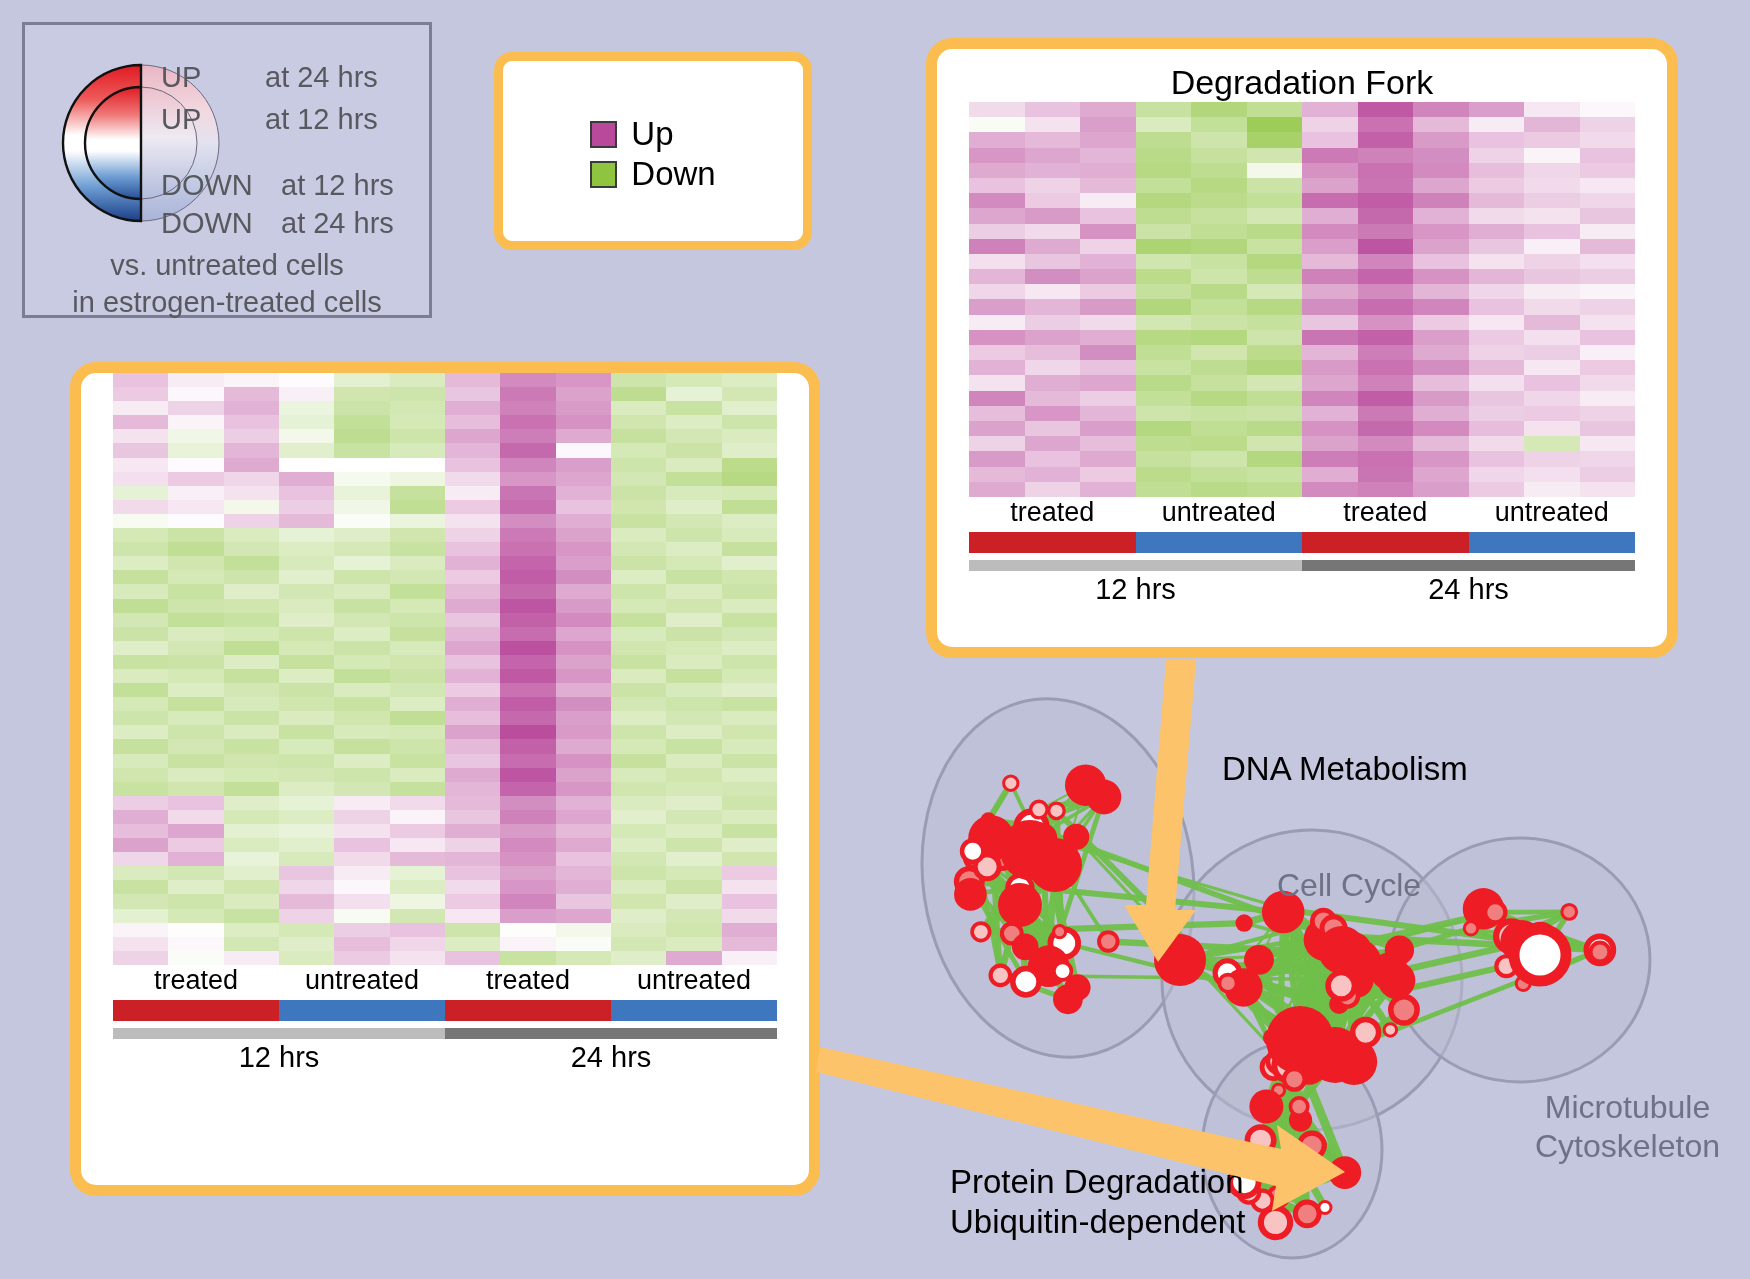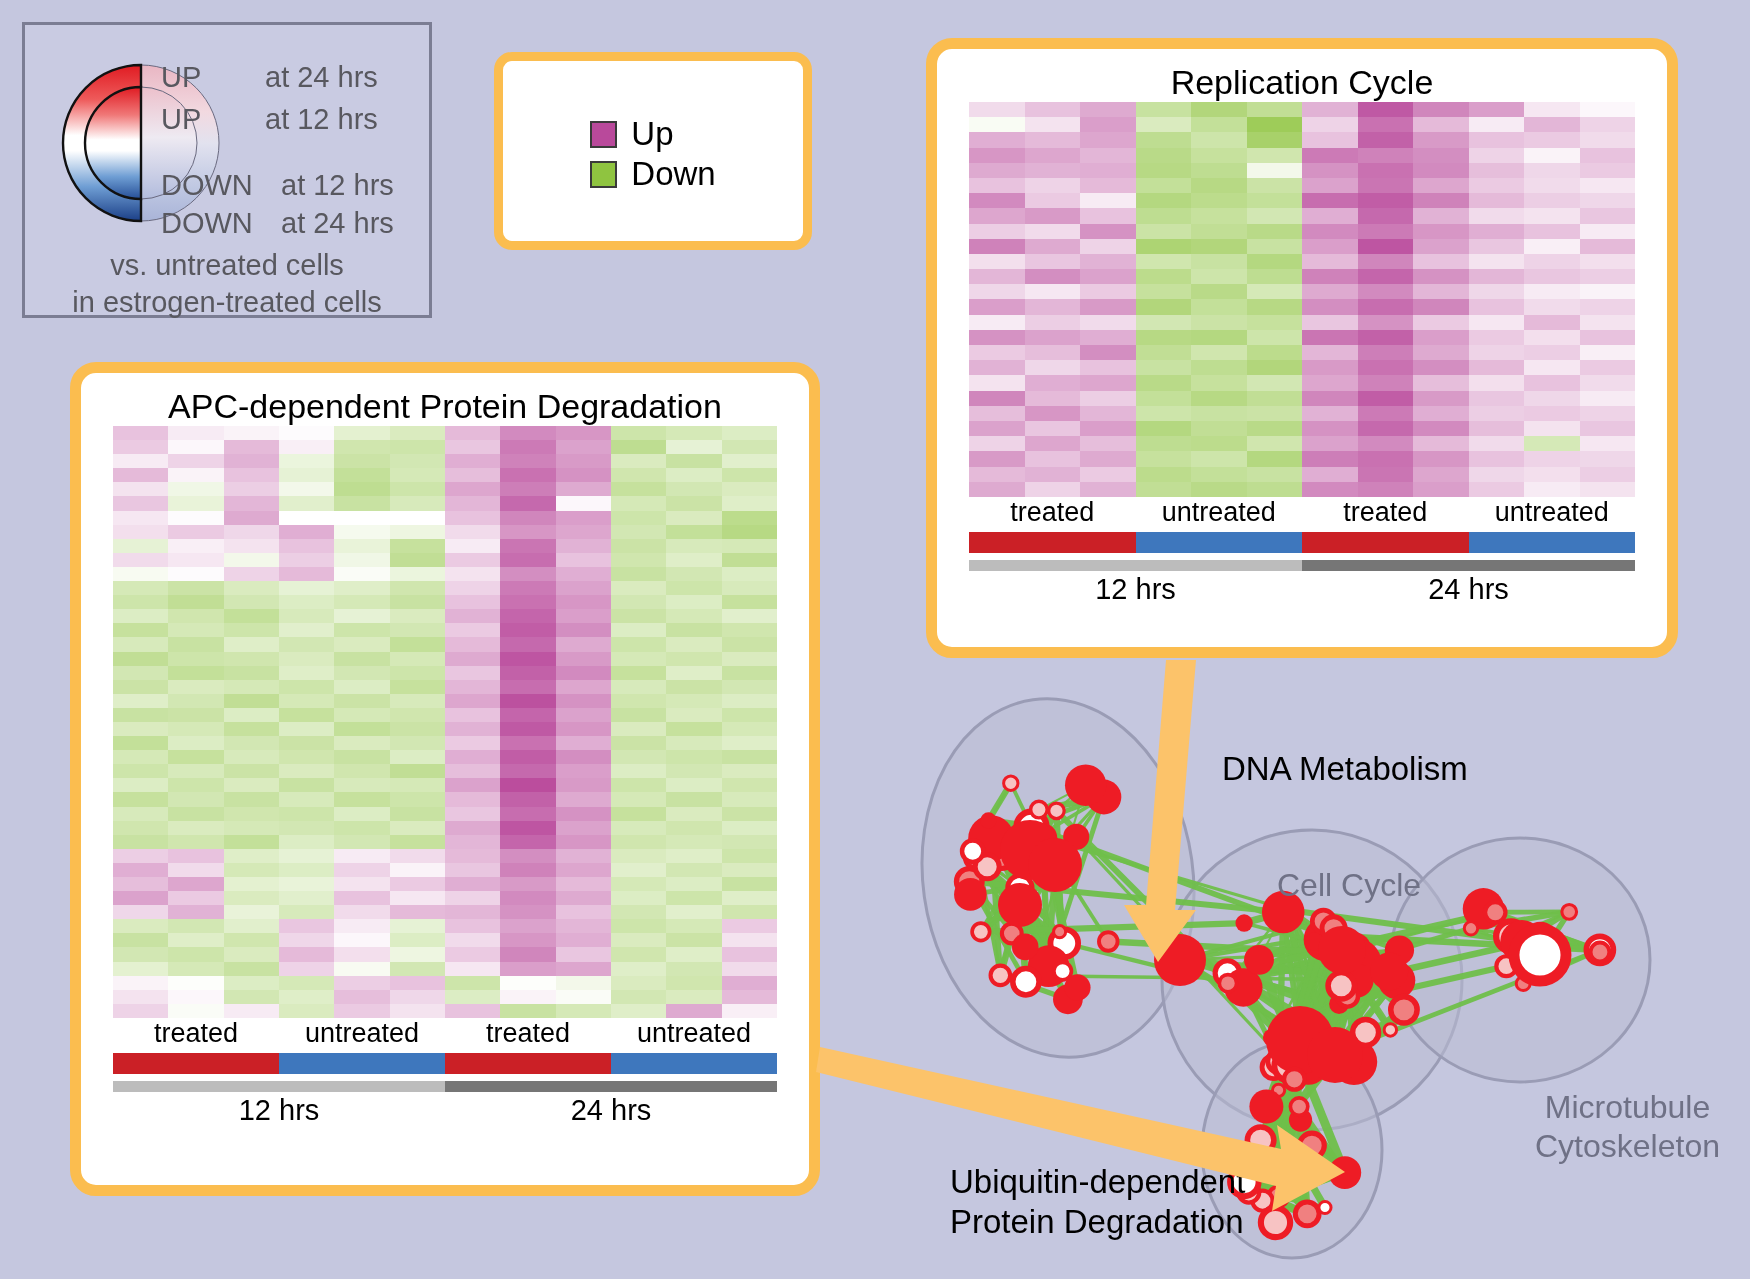--- a/index.html
+++ b/index.html
@@ -140,21 +140,21 @@
       <span class="lbl">Up</span>
     </div>
     <div class="legend-swatch-row">
       <span class="sw" id="sw-down" style="background: rgb(143, 196, 64);"></span>
       <span class="lbl">Down</span>
     </div>
   </div>
 </div>
 
 <div class="panel" id="panel-replication">
-  <div class="panel-title">Replication Cycle</div>
+  <div class="panel-title">Degradation Fork</div>
   <div style="padding:0 32px 0 32px;">
     <div class="heatmap" id="hm-replication" style="grid-template-columns: repeat(12, 1fr); grid-auto-rows: 15.2px;">
         <div class="hm-cell" style="background: rgb(241, 219, 235);"></div>
         <div class="hm-cell" style="background: rgb(232, 194, 222);"></div>
         <div class="hm-cell" style="background: rgb(222, 170, 208);"></div>
         <div class="hm-cell" style="background: rgb(199, 226, 160);"></div>
         <div class="hm-cell" style="background: rgb(178, 214, 123);"></div>
         <div class="hm-cell" style="background: rgb(193, 222, 149);"></div>
         <div class="hm-cell" style="background: rgb(225, 178, 213);"></div>
         <div class="hm-cell" style="background: rgb(191, 89, 164);"></div>
@@ -480,21 +480,20 @@
         <div style="background: rgb(118, 118, 118);"></div>
       </div>
     <div class="time-labels" id="ml-replication">
         <div>12 hrs</div>
         <div>24 hrs</div>
       </div>
   </div>
 </div>
 
 <div class="panel" id="panel-apc">
-  <div class="panel-title">APC-dependent Protein Degradation</div>
   <div style="padding:0 32px 0 32px;">
     <div class="heatmap" id="hm-apc" style="grid-template-columns: repeat(12, 1fr); grid-auto-rows: 14.1px;">
         <div class="hm-cell" style="background: rgb(232, 194, 222);"></div>
         <div class="hm-cell" style="background: rgb(247, 235, 244);"></div>
         <div class="hm-cell" style="background: rgb(250, 243, 248);"></div>
         <div class="hm-cell" style="background: rgb(253, 251, 253);"></div>
         <div class="hm-cell" style="background: rgb(228, 241, 208);"></div>
         <div class="hm-cell" style="background: rgb(218, 235, 191);"></div>
         <div class="hm-cell" style="background: rgb(229, 186, 217);"></div>
         <div class="hm-cell" style="background: rgb(210, 138, 191);"></div>
@@ -1457,22 +1456,22 @@
     </g>
   </svg>
 
 <div class="cluster-label" id="label-dna">DNA Metabolism</div>
 <div class="cluster-label" id="label-cellcycle">Cell Cycle</div>
 <div class="cluster-label" id="label-microtubule">
   <div>Microtubule</div>
   <div>Cytoskeleton</div>
 </div>
 <div class="cluster-label" id="label-ubiquitin">
+  <div>Protein Degradation</div>
   <div>Ubiquitin-dependent</div>
-  <div>Protein Degradation</div>
 </div>
 
 <svg id="arrow-svg" viewBox="0 0 1750 1279">
   <g fill="#fcc36a">
     <path d="M1166,660 L1196,660 L1175,910 L1196,910 L1158,962 L1124,905 L1146,905 Z"></path>
     <path d="M820,1047 L1281,1149 L1277,1125 L1345,1172 L1272,1211 L1276,1186 L816,1072 Z"></path>
   </g>
 </svg>
 
 </body></html>

